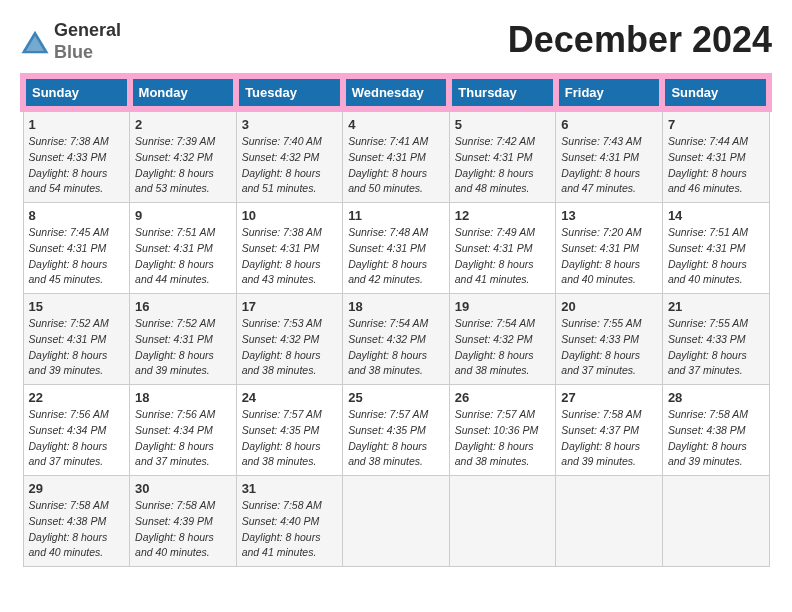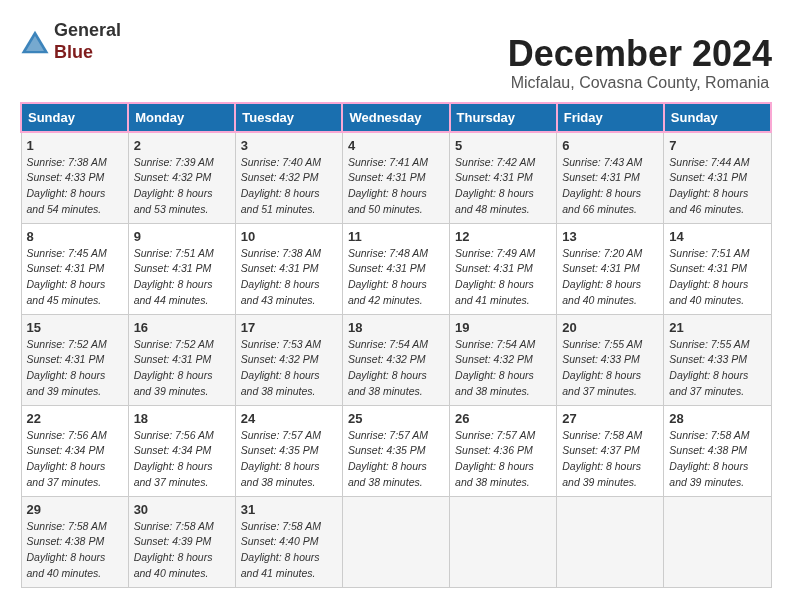--- a/index.html
+++ b/index.html
@@ -19,29 +19,28 @@
     .logo {
       display: flex;
       align-items: center;
     }
     .logo-text {
       font-size: 18px;
       font-weight: bold;
       line-height: 1.2;
     }
     .logo-general { color: #333; }
-    .logo-blue { color: #7f1d1d; text-align: right; }
+    .logo-blue { color: #737373; text-align: right; }
     .logo-icon {
       width: 30px;
       height: 30px;
       margin-right: 4px;
     }
     .title-block {
-      text-align: center;
-      margin-top: 14px;
+      text-align: left;
     }
     .title-block h1 {
       font-size: 36px;
       font-weight: bold;
       color: #222;
       line-height: 1.1;
     }
     .title-block h2 {
       font-size: 16px;
       font-weight: normal;
@@ -52,21 +51,21 @@
       border-collapse: collapse;
       font-size: 11px;
     }
     thead tr th {
       background-color: #1a6faf;
       color: #fff;
       text-align: left;
       padding: 6px 6px;
       font-size: 13px;
       font-weight: bold;
-      border: 2px solid #f9a8d4;
+      border: 6px solid #f9a8d4;
     }
     tbody tr td {
       border: 1px solid #ccc;
       vertical-align: top;
       padding: 5px 5px;
       font-size: 10.5px;
       color: #333;
       height: 80px;
       width: calc(100% / 7);
     }
@@ -101,21 +100,20 @@
       <polygon points="20,5 38,35 2,35" fill="#1a6faf" opacity="0.85"></polygon>
       <polygon points="20,12 32,32 8,32" fill="white" opacity="0.3"></polygon>
     </svg>
     <div class="logo-text">
       <span class="logo-general">General</span><br>
       <span class="logo-blue">Blue</span>
     </div>
   </div>
   <div class="title-block">
     <h1>December 2024</h1>
-    <h2>Micfalau, Covasna County, Romania</h2>
   </div>
 </div>
 
 <table>
   <thead>
     <tr>
     <th>Sunday</th>
         <th>Monday</th>
         <th>Tuesday</th>
         <th>Wednesday</th>
@@ -164,21 +162,21 @@
           <span>Sunrise: 7:42 AM</span><br>
           <span>Sunset: 4:31 PM</span><br>
           <span>Daylight: 8 hours and 48 minutes.</span>
         </div>
       </td>
         <td>
         <span class="day-num">6</span>
         <div class="day-info">
           <span>Sunrise: 7:43 AM</span><br>
           <span>Sunset: 4:31 PM</span><br>
-          <span>Daylight: 8 hours and 66 minutes.</span>
+          <span>Daylight: 8 hours and 47 minutes.</span>
         </div>
       </td>
         <td>
         <span class="day-num">7</span>
         <div class="day-info">
           <span>Sunrise: 7:44 AM</span><br>
           <span>Sunset: 4:31 PM</span><br>
           <span>Daylight: 8 hours and 46 minutes.</span>
         </div>
       </td>
@@ -329,21 +327,21 @@
         <div class="day-info">
           <span>Sunrise: 7:57 AM</span><br>
           <span>Sunset: 4:35 PM</span><br>
           <span>Daylight: 8 hours and 38 minutes.</span>
         </div>
       </td>
         <td>
         <span class="day-num">26</span>
         <div class="day-info">
           <span>Sunrise: 7:57 AM</span><br>
-          <span>Sunset: 4:36 PM</span><br>
+          <span>Sunset: 10:36 PM</span><br>
           <span>Daylight: 8 hours and 38 minutes.</span>
         </div>
       </td>
         <td>
         <span class="day-num">27</span>
         <div class="day-info">
           <span>Sunrise: 7:58 AM</span><br>
           <span>Sunset: 4:37 PM</span><br>
           <span>Daylight: 8 hours and 39 minutes.</span>
         </div>

